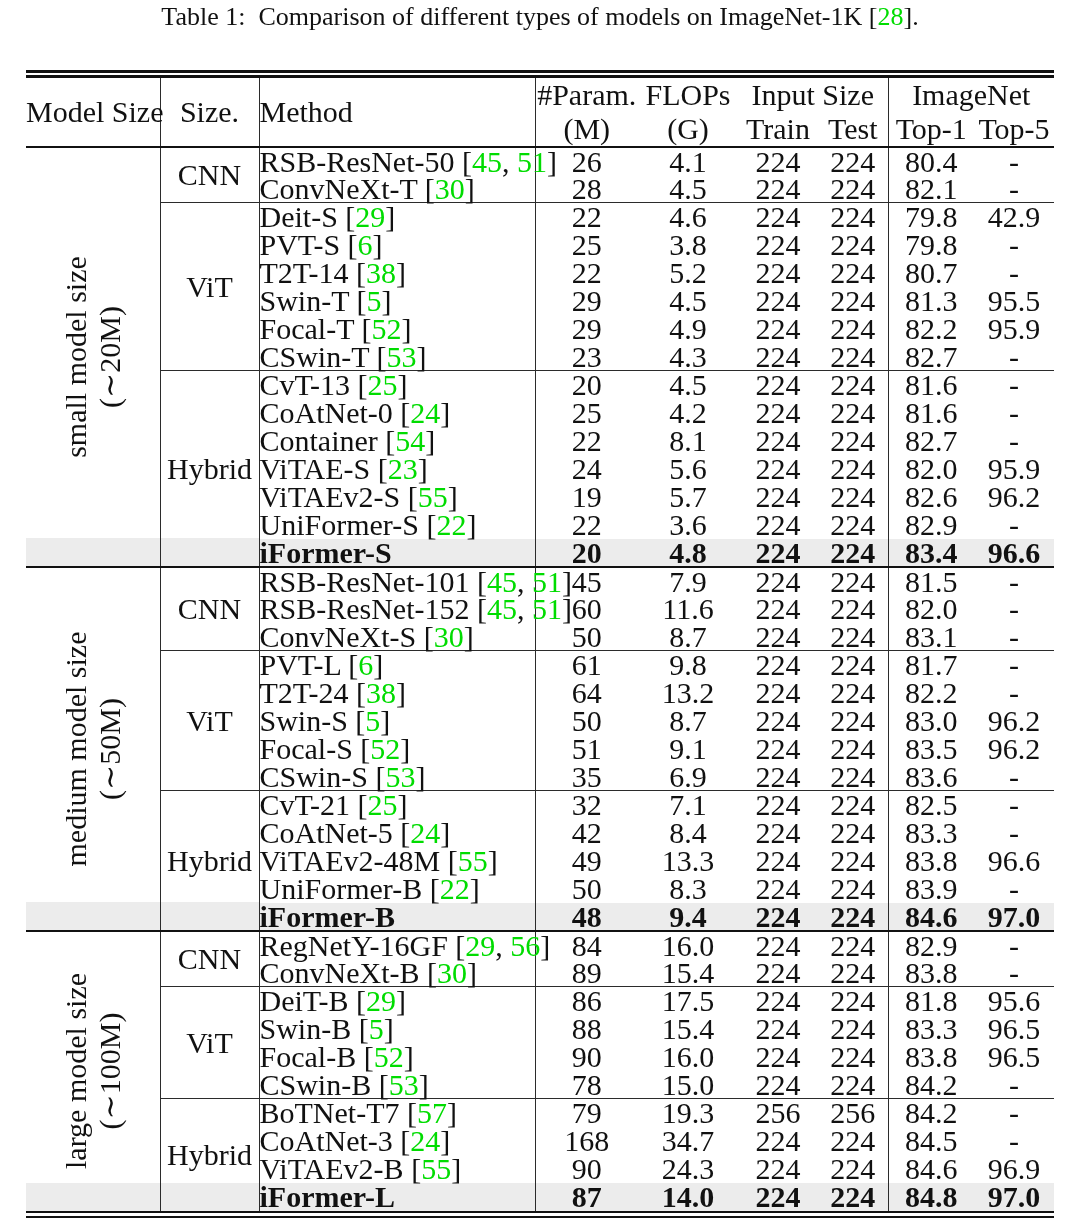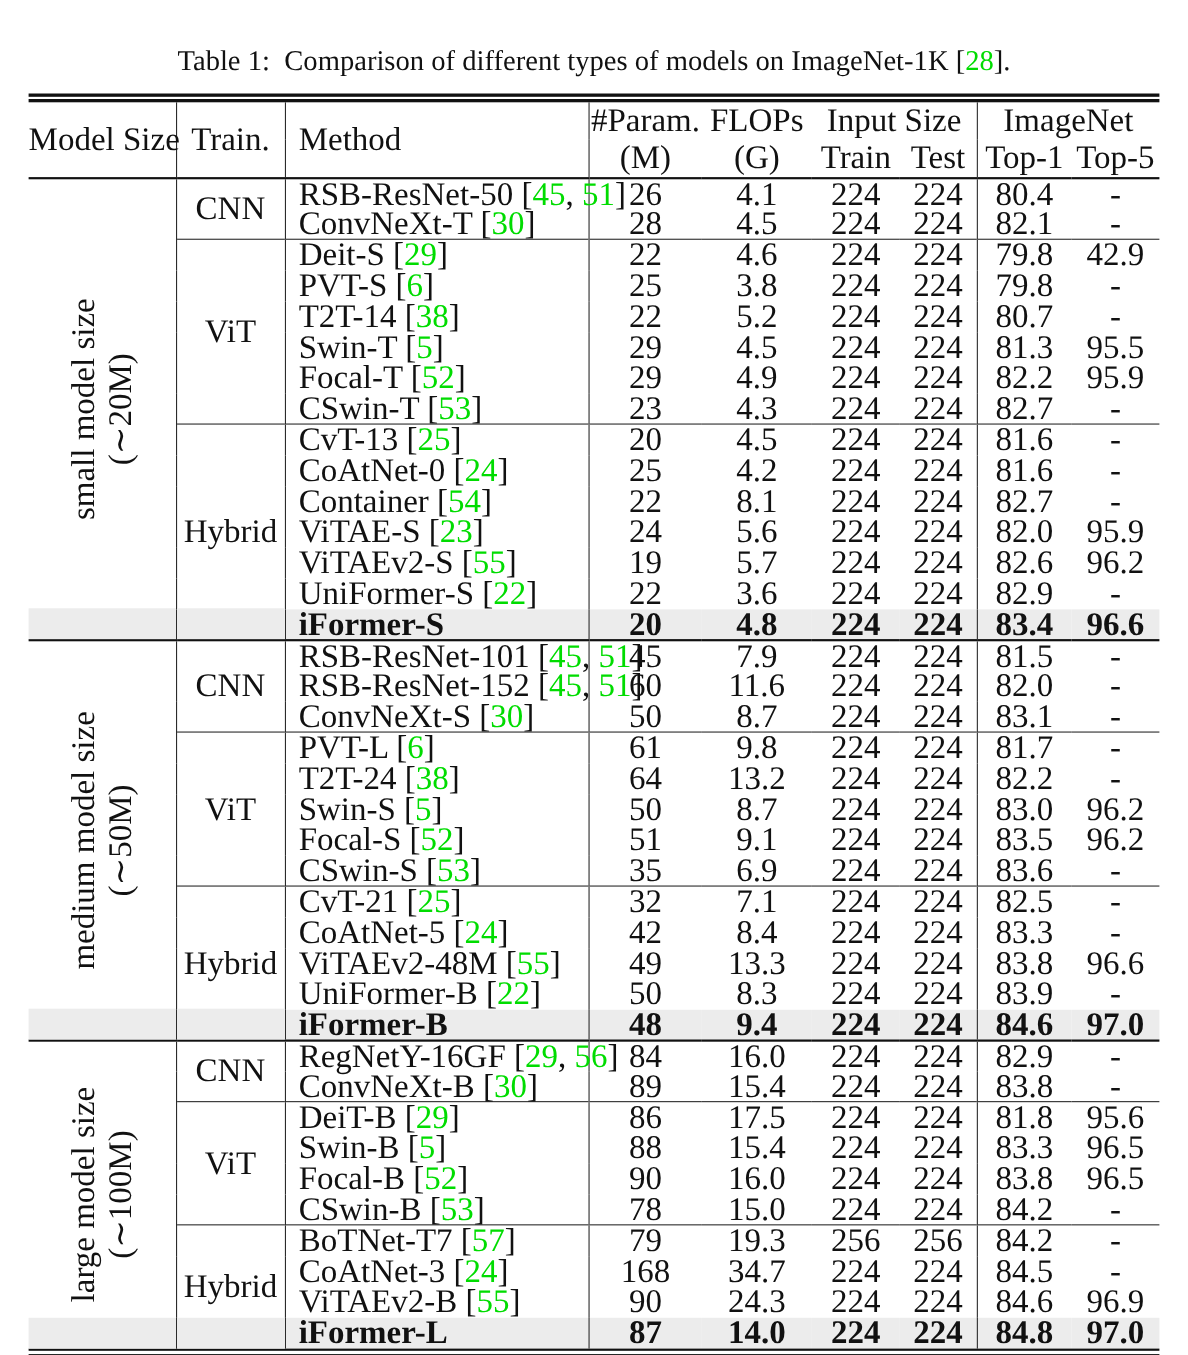--- a/index.html
+++ b/index.html
@@ -1,33 +1,33 @@
 <!DOCTYPE html>
 <html style="--cite: #00dc00; --hl: #ececec;"><head>
 <meta charset="utf-8">
 <style>
   :root { --cite:#00dc00; --hl:#ececec; --ink:#111; --line:#2b2b2b; }
   * { box-sizing: border-box; }
   html,body { margin:0; padding:0; background:#fff; }
   .page { position:relative; width:1080px; height:1232px; background:#fff;
           font-family:"Liberation Serif","DejaVu Serif",serif; color:var(--ink); }
-  .caption { padding-top:26px; text-align:center; font-size:26px;margin-top:15px; }
+  .caption { padding-top:2px; text-align:center; font-size:26px; }
   .caption .cap-label { margin-right:13px; }
   .cite { color:var(--cite); }
   .tablewrap { position:absolute; left:26px; top:70px; width:1028px; }
   .dbl .rl { height:2.5px; background:#111; }
   .dbl .rl + .rl { margin-top:2.5px; }
   table { border-collapse:collapse; table-layout:fixed; width:1028px;
           font-size:30px; color:var(--ink); }
   th, td { padding:0; font-weight:normal; text-align:center; vertical-align:middle;
            white-space:nowrap; }
   thead tr { height:32px; }
   tbody tr { height:28px; }
   tbody td { line-height:27px; }
-  .method, .method-h { text-align:left; padding-left:12px; }
+  .method, .method-h { text-align:left; }
   .vr { border-right:1.5px solid var(--line); }
   .hb { border-bottom:2.5px solid #111; }
   .sec-top { border-top:2.5px solid #111; }
   .grp-top { border-top:1.5px solid var(--line);margin-left:48px; }
   tr.hl > td { background:var(--hl); }
   .bold { font-weight:bold; }
   .model-cell, .arch-cell { position:relative; }
   .model-cell .rot { position:absolute; top:50%; left:50%;
       transform:translate(-50%,-50%) rotate(-90deg);
       white-space:nowrap; text-align:center; line-height:1.12; z-index:1; }
@@ -55,21 +55,21 @@
         <col style="width:103px">
           <col style="width:100px">
           <col style="width:80px">
         <col style="width:70px">
           <col style="width:86px">
           <col style="width:80px">
       </colgroup>
       <thead>
         <tr>
           <th rowspan="2" class="vr hb">Model Size</th>
-          <th rowspan="2" class="vr hb">Train.</th>
+          <th rowspan="2" class="vr hb">Size.</th>
           <th rowspan="2" class="vr hb method-h">Method</th>
           <th>#Param.</th>
           <th>FLOPs</th>
           <th colspan="2" class="vr">Input Size</th>
           <th colspan="2">ImageNet</th>
         </tr>
         <tr>
           <th class="hb">(M)</th>
           <th class="hb">(G)</th>
           <th class="hb">Train</th>

